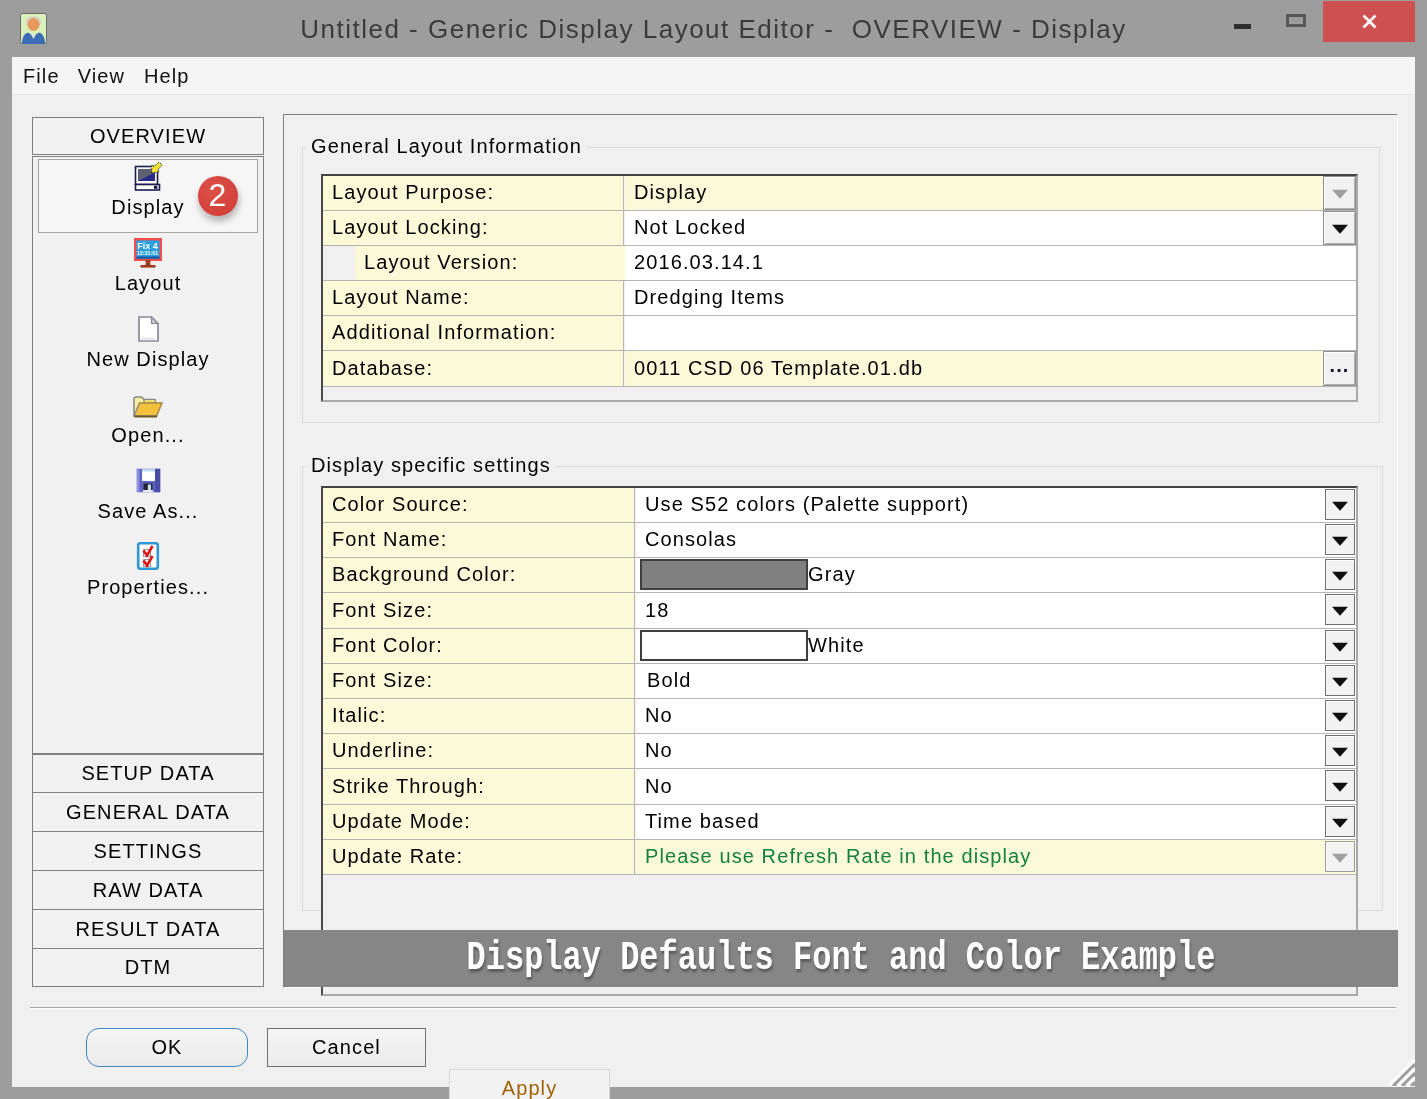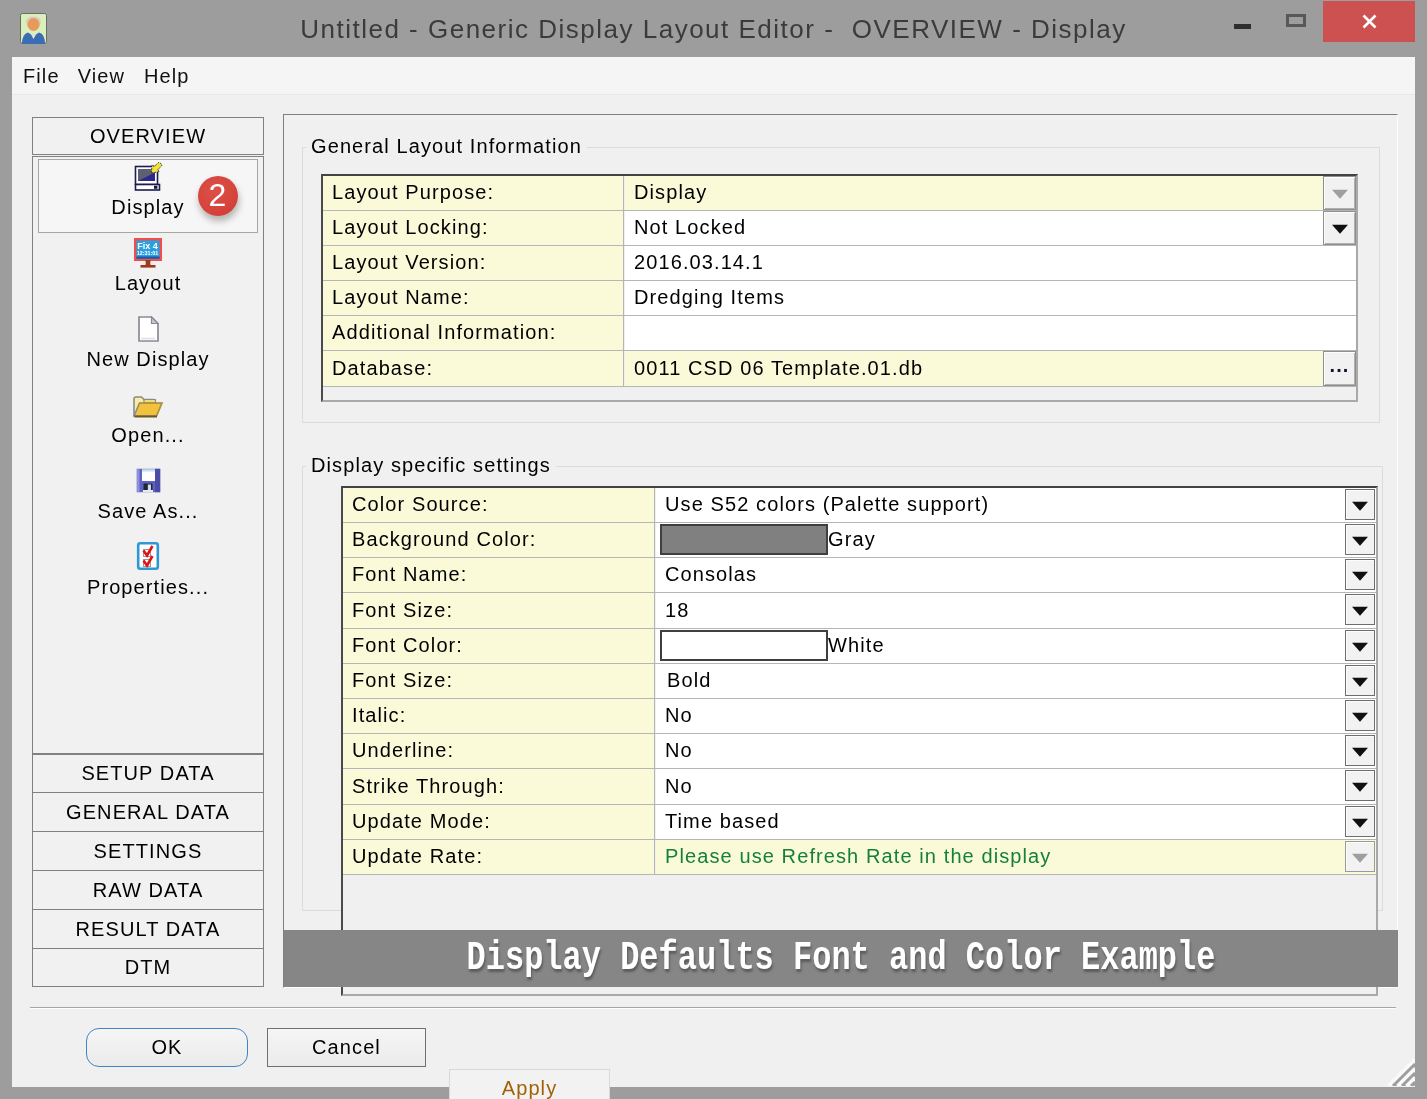--- a/index.html
+++ b/index.html
@@ -136,58 +136,58 @@
         </div>
     </div>
     <div class="trow" style="height:35px; line-height:33px;">
       <div class="lcell" style="width:301px;">Layout Locking:</div>
       <div class="vcell" style="left:302px; right:0; background:#fff;">Not Locked</div>
       <div class="combo" style="right:0; height:34px;">
           <i class="arr"></i>
         </div>
     </div>
     <div class="trow" style="height:35px; line-height:33px;">
-      <div class="lcell" style="width:301px;">Layout Version:</div>
+      <div class="lcell" style="width:301px;margin-left:32px;">Layout Version:</div>
       <div class="vcell" style="left:302px; right:0; background:#fff;">2016.03.14.1</div>
     </div>
     <div class="trow" style="height:35px; line-height:33px;">
       <div class="lcell" style="width:301px;">Layout Name:</div>
       <div class="vcell" style="left:302px; right:0; background:#fff;">Dredging Items</div>
     </div>
     <div class="trow" style="height:35px; line-height:33px;">
       <div class="lcell" style="width:301px;">Additional Information:</div>
       <div class="vcell" style="left:302px; right:0; background:#fff;"></div>
     </div>
     <div class="trow" style="height:36px; line-height:34px;">
       <div class="lcell" style="width:301px;">Database:</div>
       <div class="vcell" style="left:302px; right:0; background:#fafad9;">0011 CSD 06 Template.01.db</div>
       <div class="combo" style="right:0; height:35px; font-size:20px; font-weight:bold; color:#14142e; text-align:center; line-height:26px;">...</div>
     </div>
   </div>
 
   <div class="abs groupbox" style="left:290px; top:409px; width:1081px; height:445px;"></div>
   <div class="abs grouplabel" style="left:294px; top:397px;">Display specific settings</div>
-  <div id="tbl2" class="abs tbl" style="left:309px; top:429px; width:1037px; height:510px;margin-left:20px;">
+  <div id="tbl2" class="abs tbl" style="left:309px; top:429px; width:1037px; height:510px;">
     <div class="trow" style="height:35px; line-height:33px;">
       <div class="lcell" style="width:312px;">Color Source:</div>
       <div class="vcell" style="left:313px; right:0; background:#fff;">Use S52 colors (Palette support)</div>
       <div class="combo2">
           <i class="arr"></i>
         </div>
     </div>
     <div class="trow" style="height:35px; line-height:33px;">
+      <div class="lcell" style="width:312px;">Font Name:</div>
+      <div class="vcell" style="left:313px; right:0; background:#fff;">Consolas</div>
+      <div class="combo2">
+          <i class="arr"></i>
+        </div>
+    </div>
+    <div class="trow" style="height:35px; line-height:33px;">
       <div class="lcell" style="width:312px;">Background Color:</div>
       <div class="vcell" style="left:313px; right:0; background:#fff; padding-left:4px;"><span class="swatch" style="background:#808080;"></span>Gray</div>
-      <div class="combo2">
-          <i class="arr"></i>
-        </div>
-    </div>
-    <div class="trow" style="height:35px; line-height:33px;">
-      <div class="lcell" style="width:312px;">Font Name:</div>
-      <div class="vcell" style="left:313px; right:0; background:#fff;">Consolas</div>
       <div class="combo2">
           <i class="arr"></i>
         </div>
     </div>
     <div class="trow" style="height:36px; line-height:34px;">
       <div class="lcell" style="width:312px;">Font Size:</div>
       <div class="vcell" style="left:313px; right:0; background:#fff;">18</div>
       <div class="combo2">
           <i class="arr"></i>
         </div>

